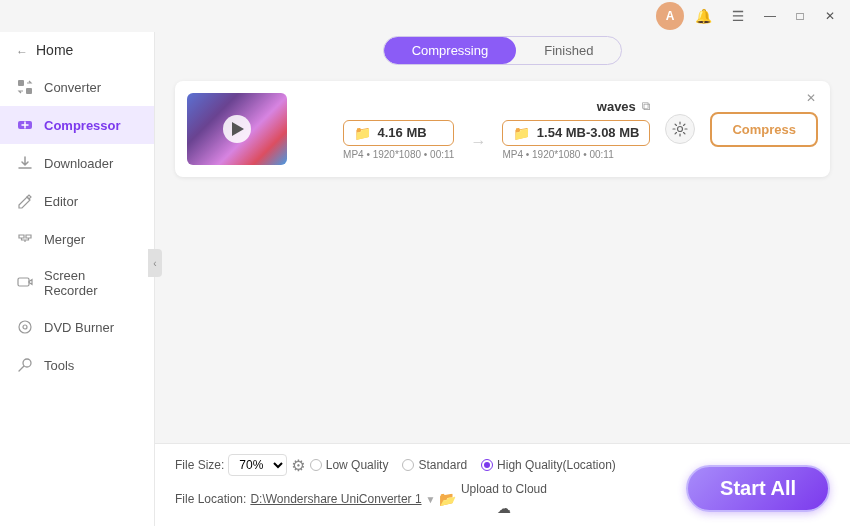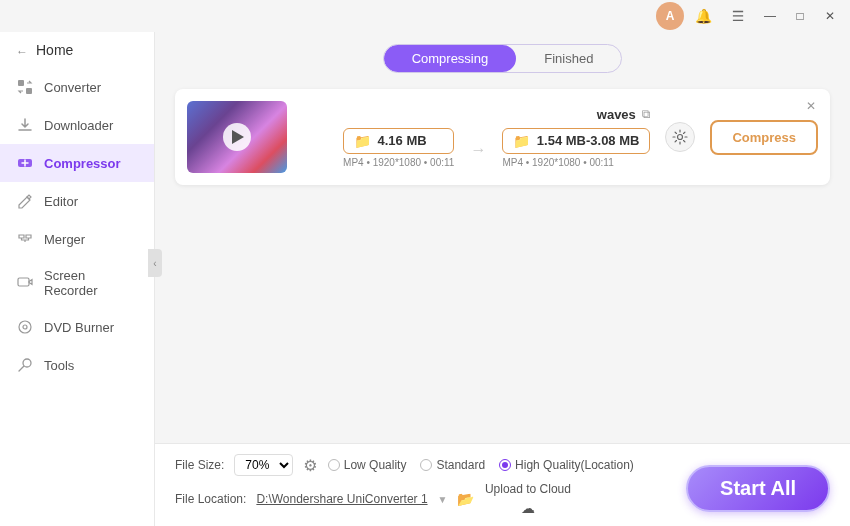--- a/index.html
+++ b/index.html
@@ -121,21 +121,21 @@
       cursor: pointer;
       z-index: 10;
       font-size: 10px;
       color: #888;
     }
 
     
     .main {
       flex: 1;
       background: #f5f5f5;
-      padding-top: 32px;
+      padding-top: 24px;
       display: flex;
       flex-direction: column;
     }
 
     
     .tab-bar {
       display: flex;
       justify-content: center;
       padding: 12px 0 8px;
     }
@@ -330,21 +330,21 @@
       background: white;
       border-top: 1px solid #e8e8e8;
       padding: 10px 20px;
       display: flex;
       flex-direction: column;
       gap: 6px;
     }
     .bottom-row {
       display: flex;
       align-items: center;
-      gap: 10px;
+      gap: 4px;
       font-size: 12px;
       color: #555;
     }
     .bottom-label {
       font-size: 12px;
       color: #555;
       white-space: nowrap;
     }
     .size-select {
       border: 1px solid #ddd;
@@ -460,38 +460,38 @@
     <span class="icon">
       <svg width="16" height="16" viewBox="0 0 16 16" fill="none">
         <rect x="1" y="1" width="6" height="6" rx="1" fill="#999"></rect>
         <rect x="9" y="9" width="6" height="6" rx="1" fill="#999"></rect>
         <path d="M10 4h4l-2-2M6 12H2l2 2" stroke="#999" stroke-width="1.2" fill="none"></path>
       </svg>
     </span>
     <span>Converter</span>
   </div>
 
+  <div class="sidebar-item active">
+    <span class="icon">
+      <svg width="16" height="16" viewBox="0 0 16 16" fill="none">
+        <rect x="1" y="4" width="14" height="8" rx="2" fill="#7c3aed" opacity="0.8"></rect>
+        <path d="M5 8h6M8 5v6" stroke="white" stroke-width="1.5" stroke-linecap="round"></path>
+      </svg>
+    </span>
+    <span>Compressor</span>
+  </div>
+
   <div class="sidebar-item">
     <span class="icon">
       <svg width="16" height="16" viewBox="0 0 16 16" fill="none">
         <path d="M8 2v8M5 7l3 3 3-3" stroke="#999" stroke-width="1.5" stroke-linecap="round"></path>
         <path d="M2 13h12" stroke="#999" stroke-width="1.5" stroke-linecap="round"></path>
       </svg>
     </span>
     <span>Downloader</span>
-  </div>
-
-  <div class="sidebar-item active">
-    <span class="icon">
-      <svg width="16" height="16" viewBox="0 0 16 16" fill="none">
-        <rect x="1" y="4" width="14" height="8" rx="2" fill="#7c3aed" opacity="0.8"></rect>
-        <path d="M5 8h6M8 5v6" stroke="white" stroke-width="1.5" stroke-linecap="round"></path>
-      </svg>
-    </span>
-    <span>Compressor</span>
   </div>
 
   <div class="sidebar-item">
     <span class="icon">
       <svg width="16" height="16" viewBox="0 0 16 16" fill="none">
         <path d="M2 12L10 4l3 3-8 8H2v-3z" stroke="#999" stroke-width="1.2" fill="none"></path>
         <path d="M10 4l2-2 2 2-2 2-2-2z" stroke="#999" stroke-width="1.2" fill="none"></path>
       </svg>
     </span>
     <span>Editor</span>

